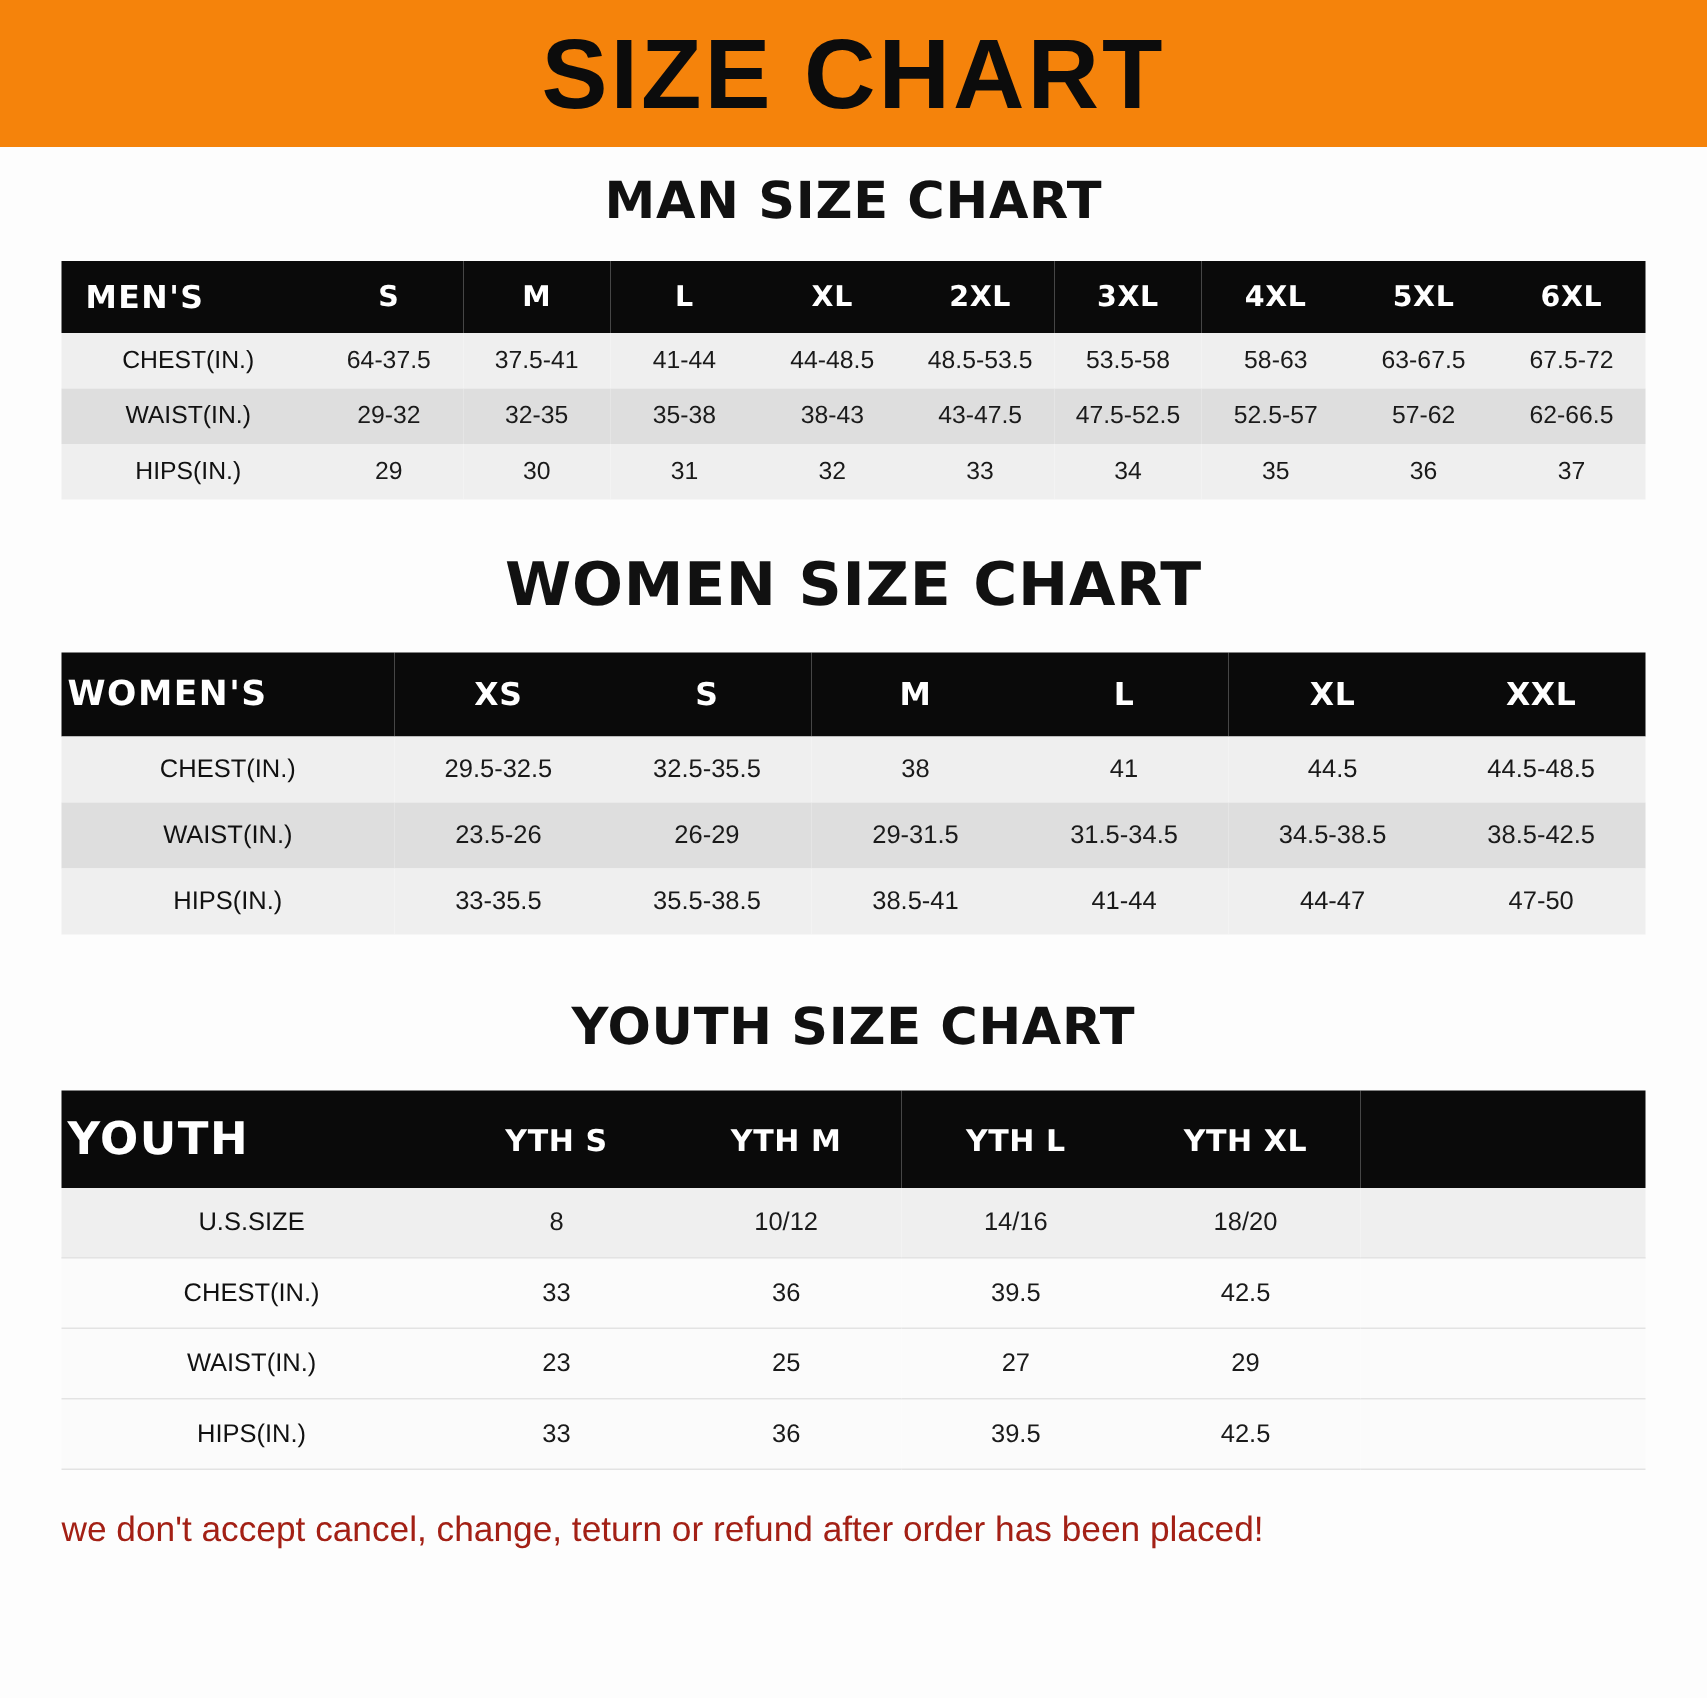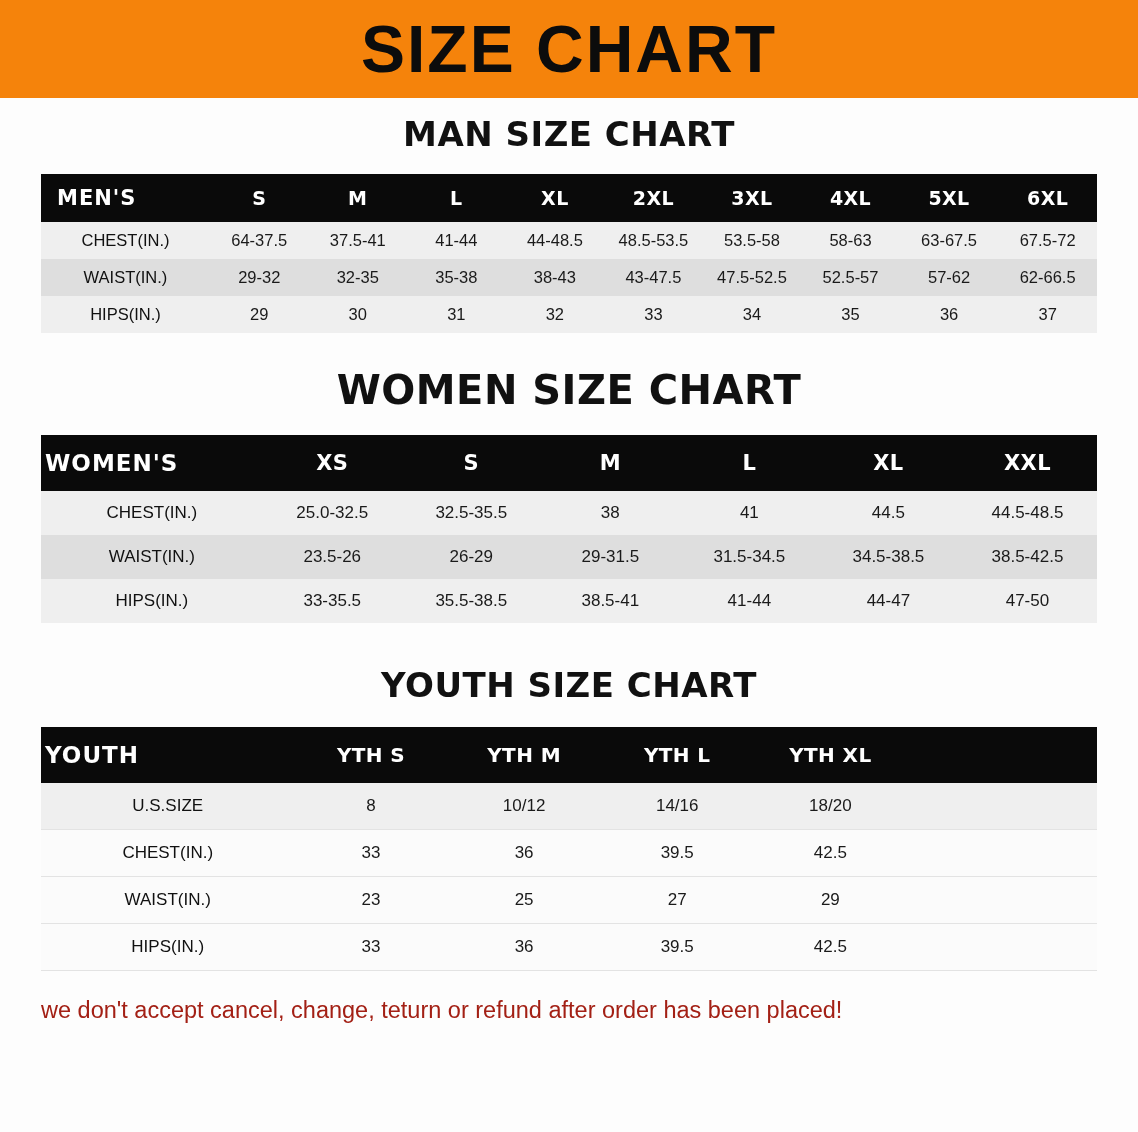--- a/index.html
+++ b/index.html
@@ -96,21 +96,21 @@
 
   
   .youth-table tbody td {
     background: #fbfbfb;
     padding: 13px 2px;
     font-size: 17px;
     border-bottom: 1px solid #e3e3e3;
   }
   .youth-table tbody tr:first-child td { background: #efefef; }
   .youth-table thead th { font-size: 20px; padding: 15px 4px; }
-  .youth-table thead th.rowhead { font-size: 23px; }
+  .youth-table thead th.rowhead { font-size: 30px; }
 
   .women-table thead th { font-size: 21px; padding: 15px 4px; }
   .women-table thead th.rowhead { font-size: 23px; }
   .women-table tbody td { padding: 12px 2px; font-size: 17px; }
 
   
   .note {
     width: 1056px;
     margin: 24px auto 0 auto;
     color: #a32015;
@@ -198,21 +198,21 @@
           <th>S</th>
           <th>M</th>
           <th>L</th>
           <th>XL</th>
           <th>XXL</th>
         </tr>
       </thead>
       <tbody>
         <tr class="odd">
           <td class="rowhead">CHEST(IN.)</td>
-          <td>25.0-32.5</td>
+          <td>29.5-32.5</td>
           <td>32.5-35.5</td>
           <td>38</td>
           <td>41</td>
           <td>44.5</td>
           <td>44.5-48.5</td>
         </tr>
         <tr class="even">
           <td class="rowhead">WAIST(IN.)</td>
           <td>23.5-26</td>
           <td>26-29</td>

